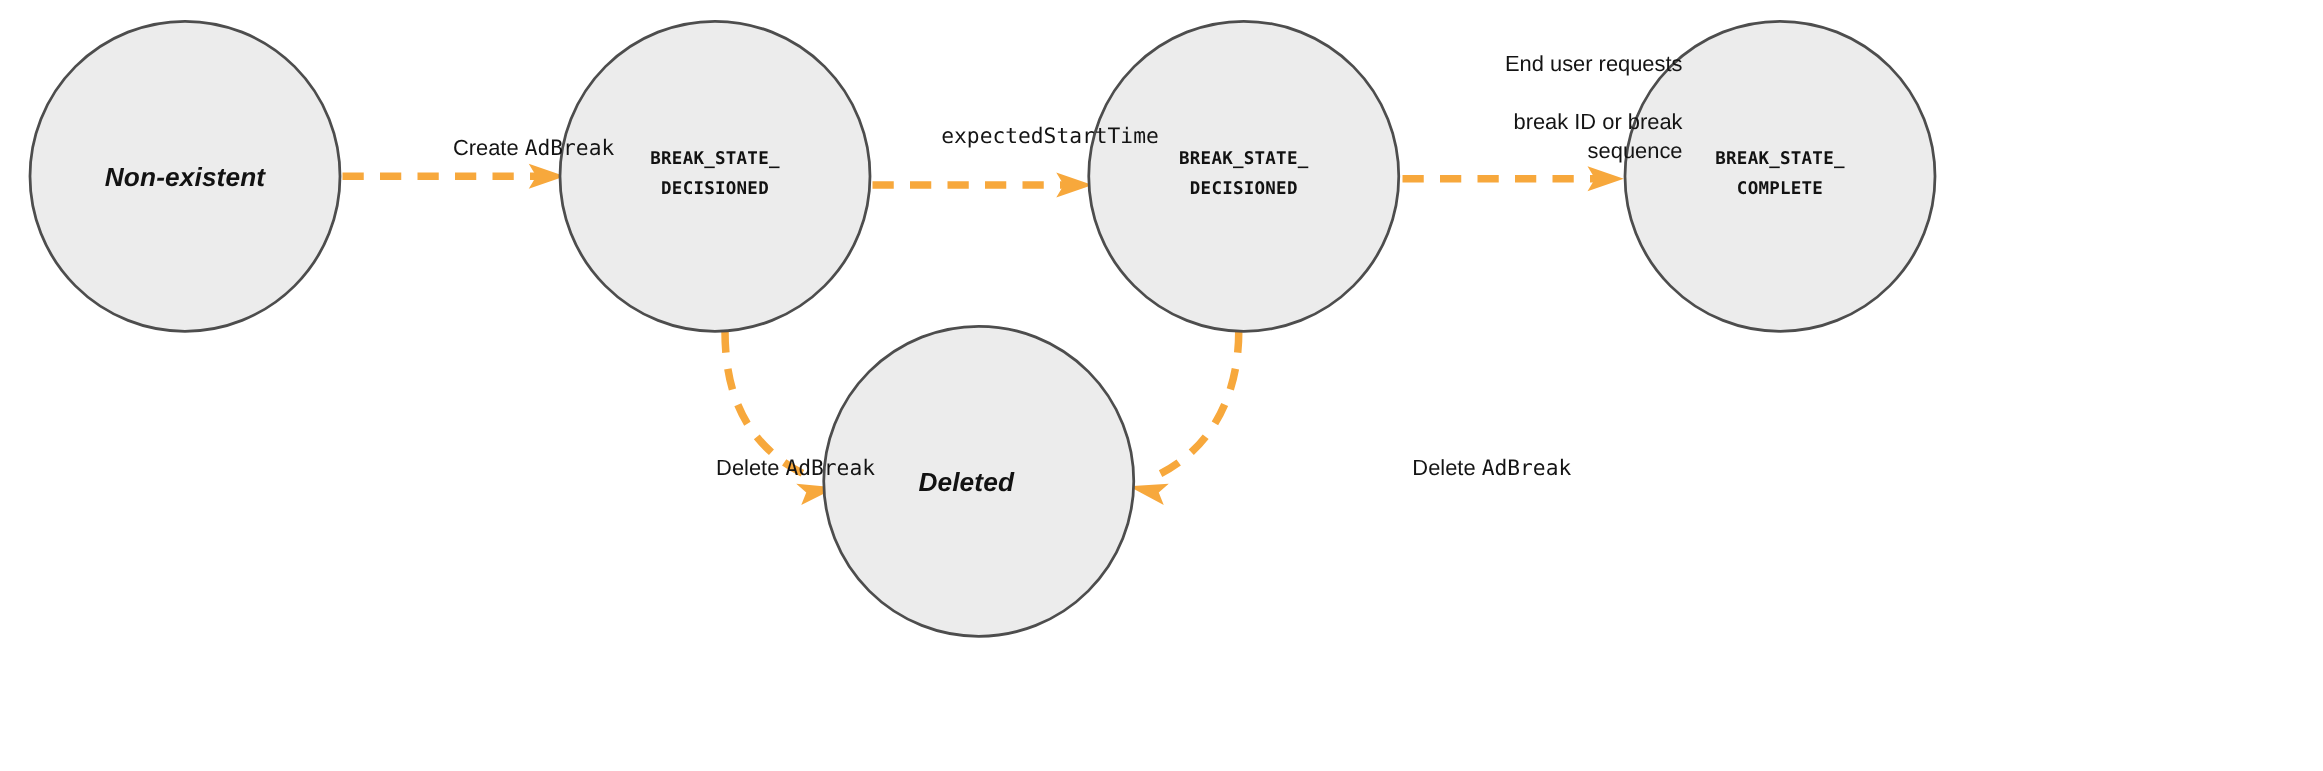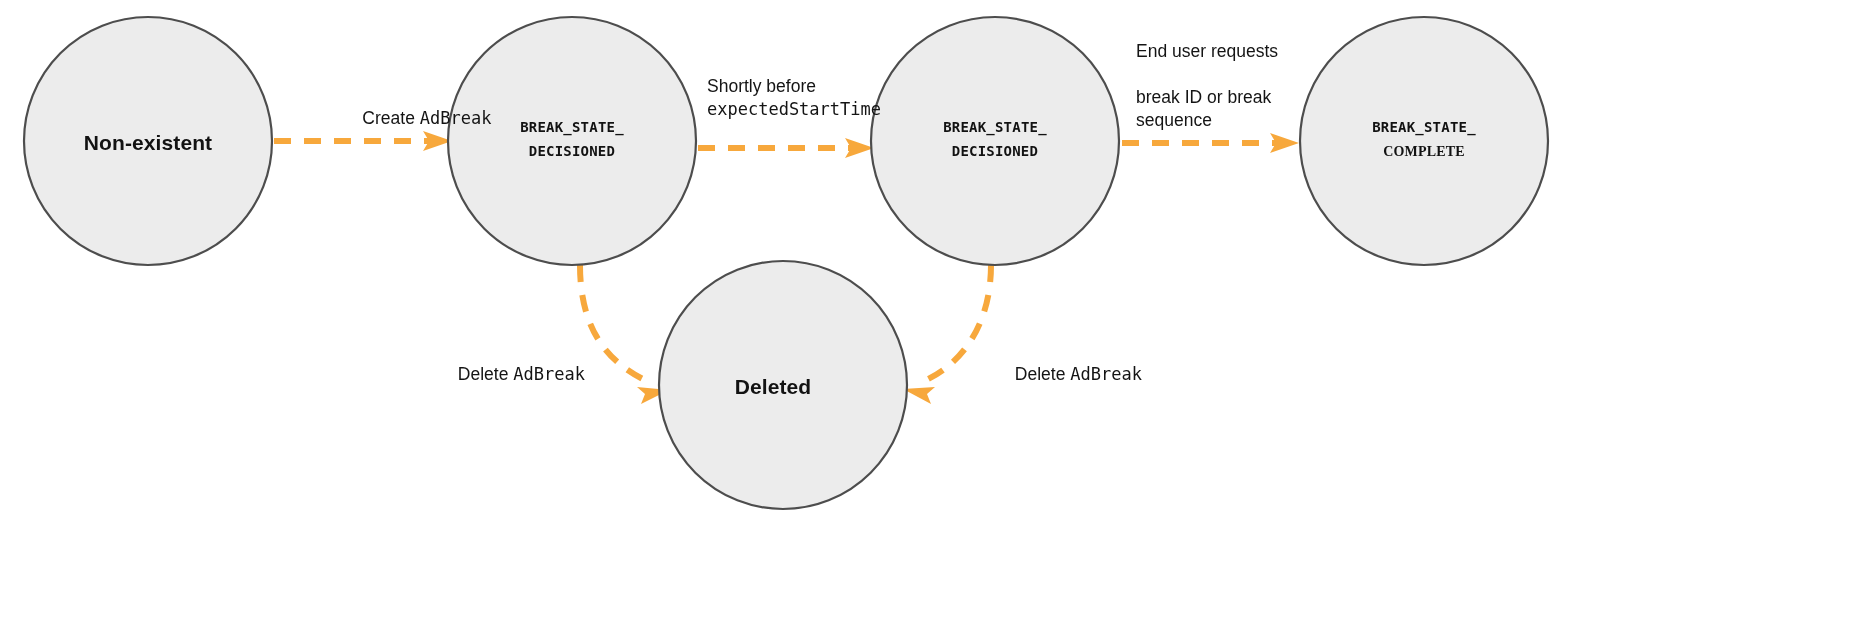--- a/index.html
+++ b/index.html
@@ -44,20 +44,21 @@
     color: #121212;
     font-weight: bold;
     line-height: 1.22;
     white-space: pre;
     pointer-events: none;
   }
   .node-label.sans {
     font-family: "Liberation Sans", sans-serif;
     font-size: 21px;
     letter-spacing: 0.1px;
+    font-style: italic;
   }
   .node-label.mono {
     font-family: "DejaVu Sans Mono", monospace;
     font-size: 14px;
     letter-spacing: 0.2px;
   }
   .edge-label {
     position: absolute;
     color: #141414;
     font-weight: normal;
@@ -75,21 +76,21 @@
   }
   .edge-label.mixed .pre {
     font-family: "Liberation Sans", sans-serif;
     font-size: 17.5px;
   }
   .edge-label.mixed .code {
     font-family: "DejaVu Sans Mono", monospace;
     font-size: 17px;
   }
   .lbl-center { text-align: center; }
-  .lbl-left { text-align: left; }
+  .lbl-left { text-align: right; }
 </style>
 </head>
 <body>
 
 <div id="canvas">
 
   <svg id="diagram-svg" viewBox="0 0 1858 617">
 
     <g>
       <path class="edge-path" d="M 274 141 L 432 141"></path>
@@ -125,29 +126,28 @@
 
   <div class="node-label sans" style="left:24px; top:130px; width:248px;">Non-existent</div>
 
   <div class="node-label mono" style="left:448px; top:119px; width:248px;">BREAK_STATE_</div>
   <div class="node-label mono" style="left:448px; top:143px; width:248px;">DECISIONED</div>
 
   <div class="node-label mono" style="left:871px; top:119px; width:248px;">BREAK_STATE_</div>
   <div class="node-label mono" style="left:871px; top:143px; width:248px;">DECISIONED</div>
 
   <div class="node-label mono" style="left:1300px; top:119px; width:248px;">BREAK_STATE_</div>
-  <div class="node-label mono" style="left:1300px; top:143px; width:248px;font-family:Liberation Serif, serif;">COMPLETE</div>
+  <div class="node-label mono" style="left:1300px; top:143px; width:248px;">COMPLETE</div>
 
   <div class="node-label sans" style="left:630px; top:374px; width:286px;">Deleted</div>
 
   <div class="edge-label mixed lbl-center" style="left:275px; top:86px; width:286px;">
     <span class="pre">Create </span><span class="code">AdBreak</span>
   </div>
 
-  <div class="edge-label sans lbl-left" style="left:707px; top:75px; width:200px;">Shortly before</div>
   <div class="edge-label mono lbl-left" style="left:707px; top:98px; width:220px;">expectedStartTime</div>
 
   <div class="edge-label sans lbl-left" style="left:1136px; top:40px; width:210px;">End user requests</div>
   <div class="edge-label sans lbl-left" style="left:1136px; top:86px; width:210px;">break ID or break</div>
   <div class="edge-label sans lbl-left" style="left:1136px; top:109px; width:210px;">sequence</div>
 
   <div class="edge-label mixed lbl-left" style="left:440px; top:342px; width:260px;">
     <span class="pre">Delete </span><span class="code">AdBreak</span>
   </div>
 

